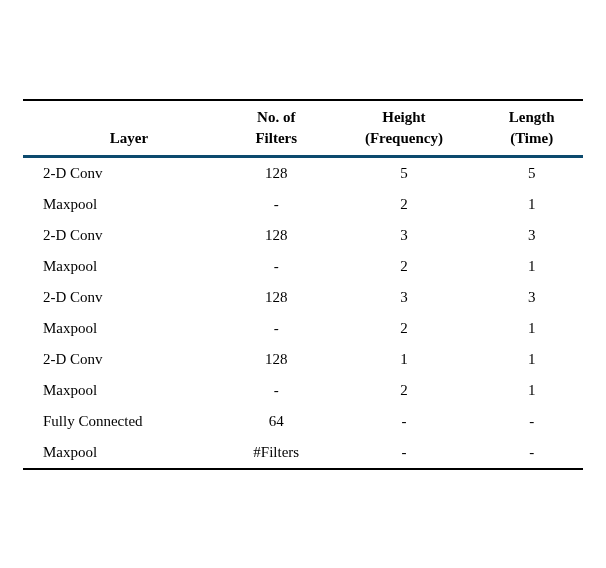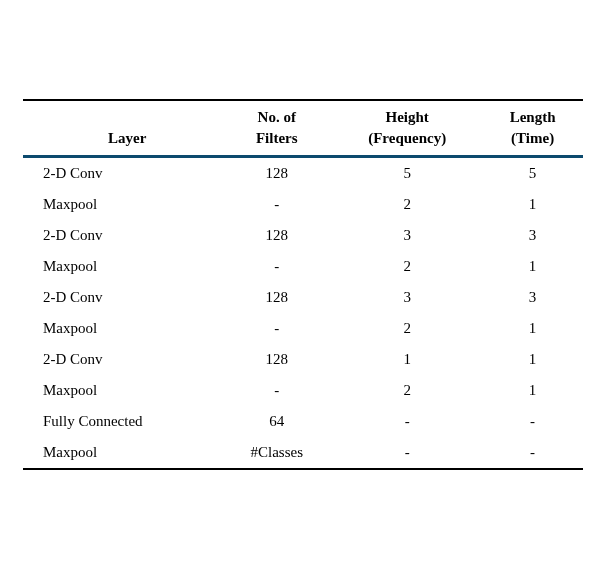--- a/index.html
+++ b/index.html
@@ -130,19 +130,19 @@
           <td>1</td>
         </tr>
         <tr>
           <td class="col-layer">Fully Connected</td>
           <td>64</td>
           <td>-</td>
           <td>-</td>
         </tr>
         <tr>
           <td class="col-layer">Maxpool</td>
-          <td>#Classes</td>
+          <td>#Filters</td>
           <td>-</td>
           <td>-</td>
         </tr>
       </tbody>
   </table>
 </div>
 
 </body></html>

